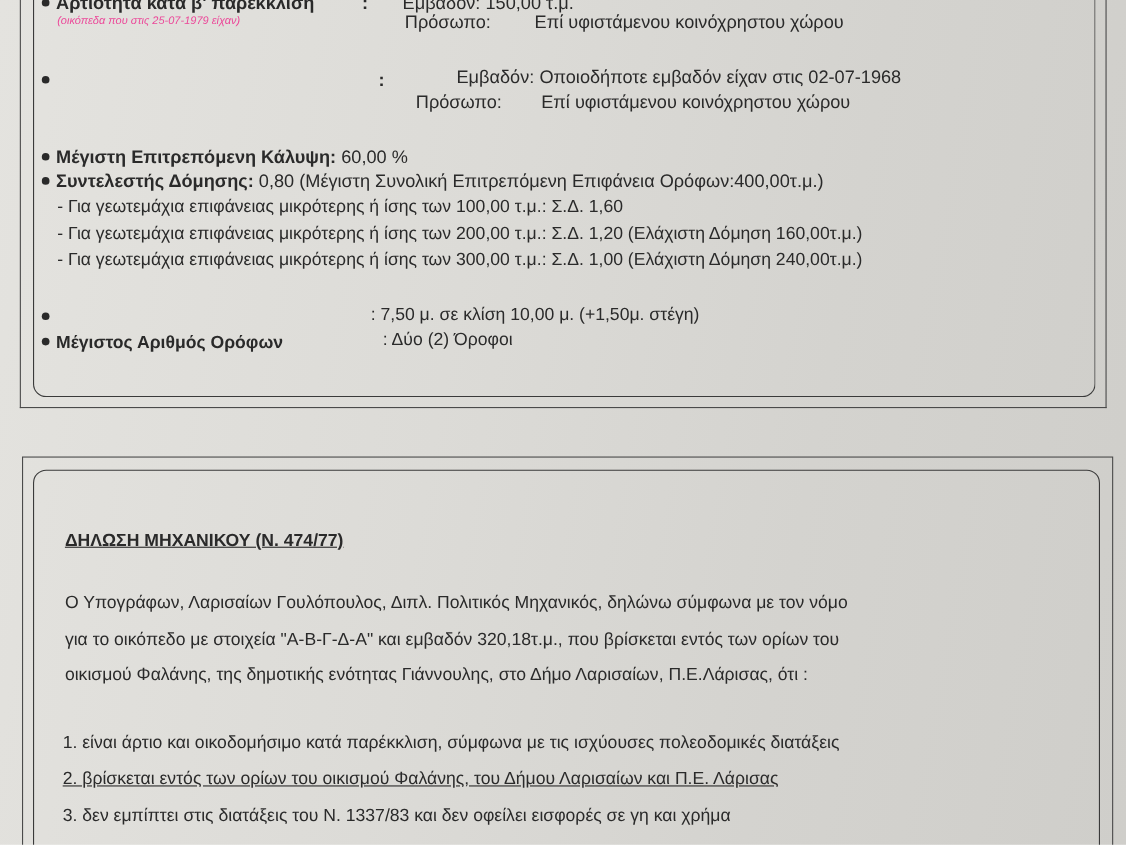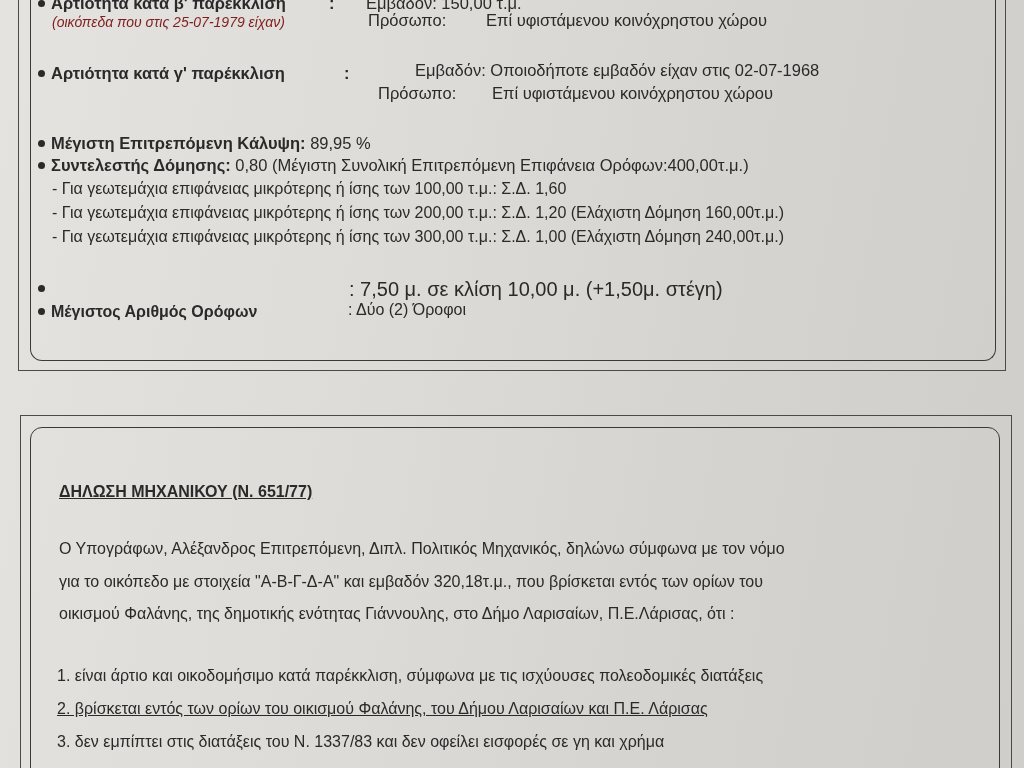--- a/index.html
+++ b/index.html
@@ -15,21 +15,21 @@
     .inner {
       position: absolute; border: 1.5px solid #3a3a3a; border-radius: 12px;
     }
     #box1-outer { left: 18px; top: -20px; width: 986px; height: 390px; border-top: none; }
     #box1-inner { left: 30px; top: -20px; width: 964px; height: 380px; border-top: none; border-top-left-radius: 0; border-top-right-radius: 0; }
     #box2-outer { left: 20px; top: 415px; width: 990px; height: 400px; }
     #box2-inner { left: 30px; top: 427px; width: 968px; height: 380px; }
 
     .line { position: absolute; white-space: nowrap; font-size: 16.5px; }
     .b { font-weight: bold; }
-    .it { font-style: italic; font-size: 14px; color: #7f1d1d; }
+    .it { font-style: italic; font-size: 10px; color: #ec4899; }
     .bullet { display: inline-block; width: 7px; height: 7px; background: #2a2a2a; border-radius: 50%; margin-right: 6px; vertical-align: middle; position: relative; top: -1px; }
     .col { position: absolute; white-space: nowrap; font-size: 16.5px; }
     .heading { font-weight: bold; text-decoration: underline; font-size: 16px; }
     .para { font-size: 16px; }
   </style>
 </head>
 <body>
 
 <div id="box1-outer" class="outer"></div>
 <div id="box1-inner" class="inner"></div>
@@ -39,52 +39,52 @@
 </div>
 <div class="col b" style="left:329px; top:-6px;">:</div>
 <div class="col" style="left:366px; top:-6px;">
   <span>Εμβαδόν:</span> <span>150,00 τ.μ.</span>
 </div>
 <div class="line it" style="left:52px; top:14px;">(οικόπεδα που στις 25-07-1979 είχαν)</div>
 <div class="col" style="left:368px; top:11px;">Πρόσωπο:</div>
 <div class="col" style="left:486px; top:11px;">Επί υφιστάμενου κοινόχρηστου χώρου</div>
 
 <div class="line b" style="left:38px; top:64px;">
-  <span class="bullet"></span><span>Αρτιότητα κατά γ' παρέκκλιση</span>
+  <span class="bullet"></span>
 </div>
 <div class="col b" style="left:344px; top:64px;">:</div>
 <div class="col" style="left:396px; top:61px;margin-left:19px;">
   <span>Εμβαδόν:</span> <span>Οποιοδήποτε εμβαδόν είχαν στις 02-07-1968</span>
 </div>
 <div class="col" style="left:378px; top:84px;">Πρόσωπο:</div>
 <div class="col" style="left:492px; top:84px;">Επί υφιστάμενου κοινόχρηστου χώρου</div>
 
 <div class="line" style="left:38px; top:134px;">
-  <span class="bullet"></span><span class="b">Μέγιστη Επιτρεπόμενη Κάλυψη:</span> <span>89,95 %</span>
+  <span class="bullet"></span><span class="b">Μέγιστη Επιτρεπόμενη Κάλυψη:</span> <span>60,00 %</span>
 </div>
 <div class="line" style="left:38px; top:156px;">
   <span class="bullet"></span><span class="b">Συντελεστής Δόμησης:</span> <span>0,80 (Μέγιστη Συνολική Επιτρεπόμενη Επιφάνεια Ορόφων:400,00τ.μ.)</span>
 </div>
 <div class="line" style="left:52px; top:180px; font-size:16px;">- Για γεωτεμάχια επιφάνειας μικρότερης ή ίσης  των 100,00 τ.μ.: Σ.Δ. 1,60</div>
 <div class="line" style="left:52px; top:204px; font-size:16px;">- Για γεωτεμάχια επιφάνειας μικρότερης ή ίσης των 200,00 τ.μ.: Σ.Δ. 1,20 (Ελάχιστη Δόμηση 160,00τ.μ.)</div>
 <div class="line" style="left:52px; top:228px; font-size:16px;">- Για γεωτεμάχια επιφάνειας μικρότερης ή ίσης των 300,00 τ.μ.: Σ.Δ. 1,00 (Ελάχιστη Δόμηση 240,00τ.μ.)</div>
 
 <div class="line b" style="left:38px; top:280px; font-size:16px;">
   <span class="bullet"></span>
 </div>
-<div class="col" style="left:349px; top:278px; font-size:20px;">: 7,50 μ. σε κλίση 10,00 μ. (+1,50μ. στέγη)</div>
+<div class="col" style="left:337px; top:278px; font-size:16px;">: 7,50 μ. σε κλίση 10,00 μ. (+1,50μ. στέγη)</div>
 <div class="line b" style="left:38px; top:303px; font-size:16px;">
   <span class="bullet"></span><span>Μέγιστος Αριθμός Ορόφων</span>
 </div>
 <div class="col" style="left:348px; top:301px; font-size:16px;">: Δύο (2) Όροφοι</div>
 
 <div id="box2-outer" class="outer"></div>
 <div id="box2-inner" class="inner"></div>
 
-<div class="line heading" style="left:59px; top:483px;">ΔΗΛΩΣΗ ΜΗΧΑΝΙΚΟΥ (Ν. 651/77)</div>
+<div class="line heading" style="left:59px; top:483px;">ΔΗΛΩΣΗ ΜΗΧΑΝΙΚΟΥ (Ν. 474/77)</div>
 
-<div class="line para" style="left:59px; top:540px;">Ο Υπογράφων,  Αλέξανδρος Επιτρεπόμενη, Διπλ. Πολιτικός Μηχανικός, δηλώνω σύμφωνα με τον νόμο</div>
+<div class="line para" style="left:59px; top:540px;">Ο Υπογράφων,  Λαρισαίων Γουλόπουλος, Διπλ. Πολιτικός Μηχανικός, δηλώνω σύμφωνα με τον νόμο</div>
 <div class="line para" style="left:59px; top:573px;">για το οικόπεδο με στοιχεία "Α-Β-Γ-Δ-Α"  και εμβαδόν 320,18τ.μ., που βρίσκεται εντός των ορίων του</div>
 <div class="line para" style="left:59px; top:605px;">οικισμού Φαλάνης, της δημοτικής ενότητας Γιάννουλης, στο Δήμο Λαρισαίων, Π.Ε.Λάρισας, ότι :</div>
 
 <div class="line para" style="left:57px; top:667px;">1.  είναι άρτιο και οικοδομήσιμο κατά παρέκκλιση, σύμφωνα με τις ισχύουσες πολεοδομικές διατάξεις</div>
 <div class="line para" style="left:57px; top:700px;text-decoration:underline;">2.  βρίσκεται εντός των ορίων του οικισμού Φαλάνης, του Δήμου Λαρισαίων και Π.Ε. Λάρισας</div>
 <div class="line para" style="left:57px; top:733px;">3.  δεν εμπίπτει στις διατάξεις του Ν. 1337/83 και δεν οφείλει εισφορές σε γη και χρήμα</div>
 
 </body></html>

